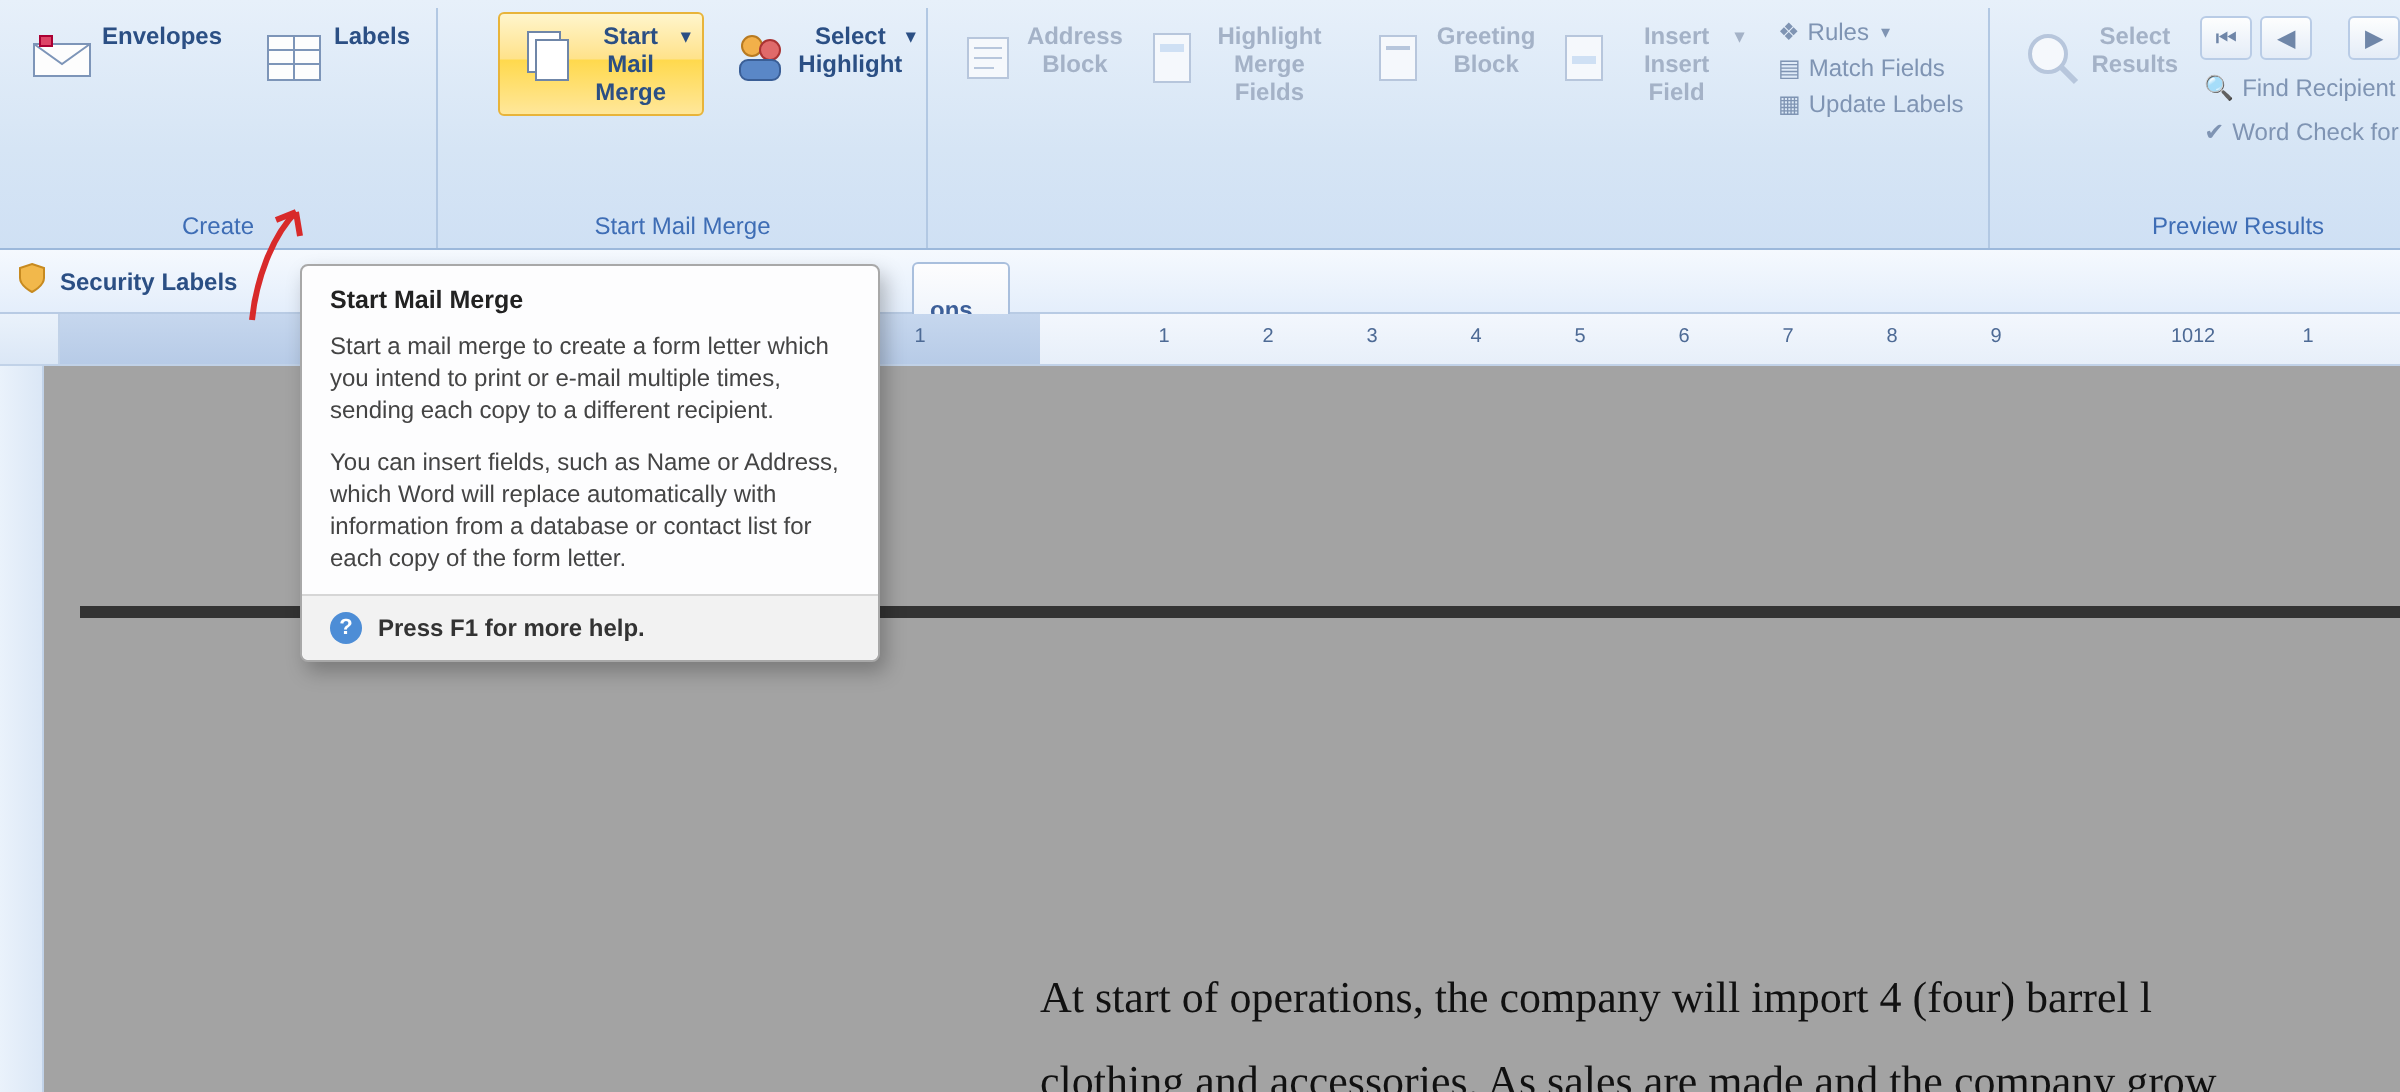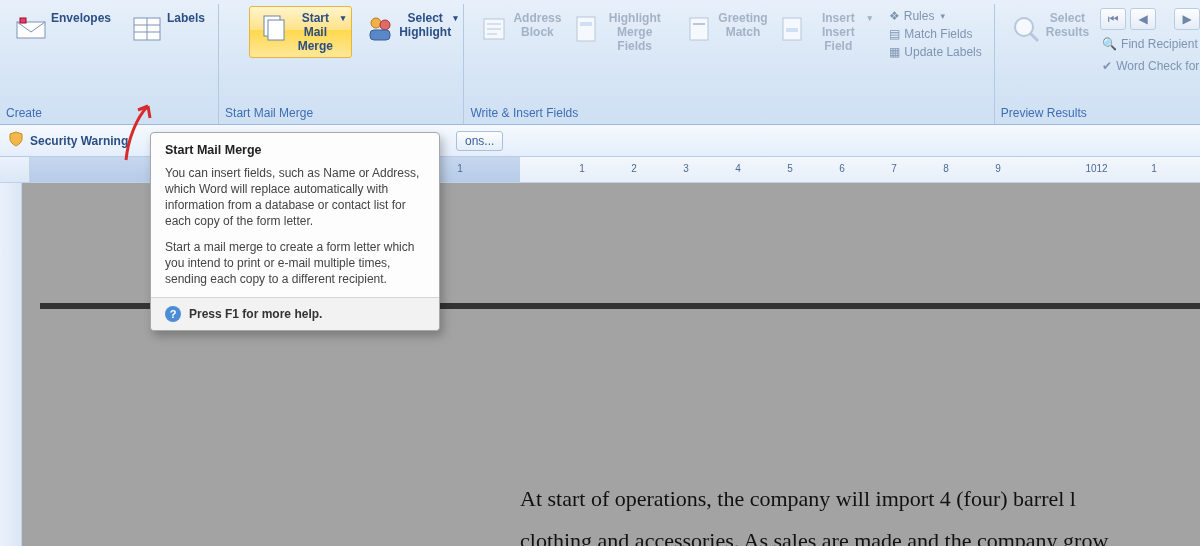--- a/index.html
+++ b/index.html
@@ -26,21 +26,21 @@
     border-right: 1px solid #b2c8e3;
     padding: 2px 6px 0 6px;
   }
   .group-body {
     display: flex;
     align-items: flex-start;
     flex: 1;
     gap: 4px;
   }
   .group-label {
-    text-align: left;
+    text-align: center;
     color: #3e6db5;
     font-size: 12px;
     padding: 3px 0 4px 0;
   }
   .big-btn {
     display: flex;
     flex-direction: row;
     justify-content: flex-start;
     padding: 4px 6px;
     min-width: 60px;
@@ -109,23 +109,23 @@
     position: relative;
   }
   .security-bar .shield { color: #e08a12; }
   .options-cap {
     position: absolute;
     left: 456px;
     top: 6px;
     background: linear-gradient(#fdfdfe,#e5eef9);
     border: 1px solid #a9bfdd;
     border-radius: 3px;
-    padding: 2px 8px;
+    padding: 16px 8px;
     color: #3c5f99;
-    font-weight: normal;
+    font-weight: bold;
   }
   .ruler-area {
     display: flex;
     height: 26px;
     background: #fff;
     border-bottom: 1px solid #c1d2e8;
   }
   .ruler-left {
     width: 30px;
     background: linear-gradient(#eaf2fb,#dbe7f6);
@@ -316,21 +316,21 @@
 Merge Fields</span>
       </div>
       <div class="big-btn disabled">
         <span class="icon-box">
           <svg viewBox="0 0 34 34">
               <rect x="8" y="6" width="18" height="22" fill="#f5f8fc" stroke="#b7c6dc"></rect>
               <line x1="11" y1="12" x2="23" y2="12" stroke="#b7c6dc" stroke-width="2"></line>
             </svg>
         </span>
         <span style="white-space:pre-line">Greeting
-Match</span>
+Block</span>
       </div>
       <div class="big-btn disabled">
         <span class="icon-box">
           <svg viewBox="0 0 34 34">
               <rect x="8" y="6" width="18" height="22" fill="#f5f8fc" stroke="#b7c6dc"></rect>
               <rect x="11" y="16" width="12" height="4" fill="#cfe0f4"></rect>
             </svg>
         </span>
         <span style="white-space:pre-line">Insert Insert
 Field</span>
@@ -345,21 +345,20 @@
         <div class="small-btn">
           <span>▤</span>
           <span>Match Fields</span>
         </div>
         <div class="small-btn">
           <span>▦</span>
           <span>Update Labels</span>
         </div>
       </div>
     </div>
-    <div class="group-label">Write &amp; Insert Fields</div>
   </div>
 
   <div class="group" style="flex:1">
     <div class="group-body">
       <div class="big-btn disabled">
         <span class="icon-box">
           <svg viewBox="0 0 34 34">
               <circle cx="15" cy="15" r="9" fill="#f5f8fc" stroke="#b7c6dc" stroke-width="2"></circle>
               <line x1="21" y1="21" x2="29" y2="29" stroke="#b7c6dc" stroke-width="3"></line>
             </svg>
@@ -388,21 +387,21 @@
     <div class="group-label">Preview Results</div>
   </div>
 </div>
 
 <div class="security-bar">
   <span class="shield">
     <svg width="16" height="16" viewBox="0 0 16 16">
         <path d="M8 1 L14 3 V8 C14 12 8 15 8 15 C8 15 2 12 2 8 V3 Z" fill="#f2b84b" stroke="#c78a20"></path>
       </svg>
   </span>
-  <span>Security Warning</span>
+  <span>Security Labels</span>
   <div class="options-cap">ons...</div>
 </div>
 
 <div class="ruler-area">
   <div class="ruler-left"></div>
   <div class="ruler">
     <div class="shade-left"></div>
     <div class="ticks">
       <span class="num" style="left:430px">1</span>
       <span class="num" style="left:552px">1</span>
@@ -430,19 +429,19 @@
   </div>
 </div>
 
 <svg class="arrow-annot" width="60" height="66">
   <path d="M18 60 C 20 40, 28 18, 40 6" stroke="#d82a2a" stroke-width="3" fill="none"></path>
   <path d="M40 6 L30 10 M40 6 L42 18" stroke="#d82a2a" stroke-width="3" fill="none"></path>
 </svg>
 
 <div class="tooltip">
   <h4>Start Mail Merge</h4>
+  <p>Start a mail merge to create a form letter which you intend to print or e-mail multiple times, sending each copy to a different recipient.</p>
   <p>You can insert fields, such as Name or Address, which Word will replace automatically with information from a database or contact list for each copy of the form letter.</p>
-  <p>Start a mail merge to create a form letter which you intend to print or e-mail multiple times, sending each copy to a different recipient.</p>
   <div class="footer">
     <span class="qicon">?</span>
     <span>Press F1 for more help.</span>
   </div>
 </div>
 
 </body></html>

